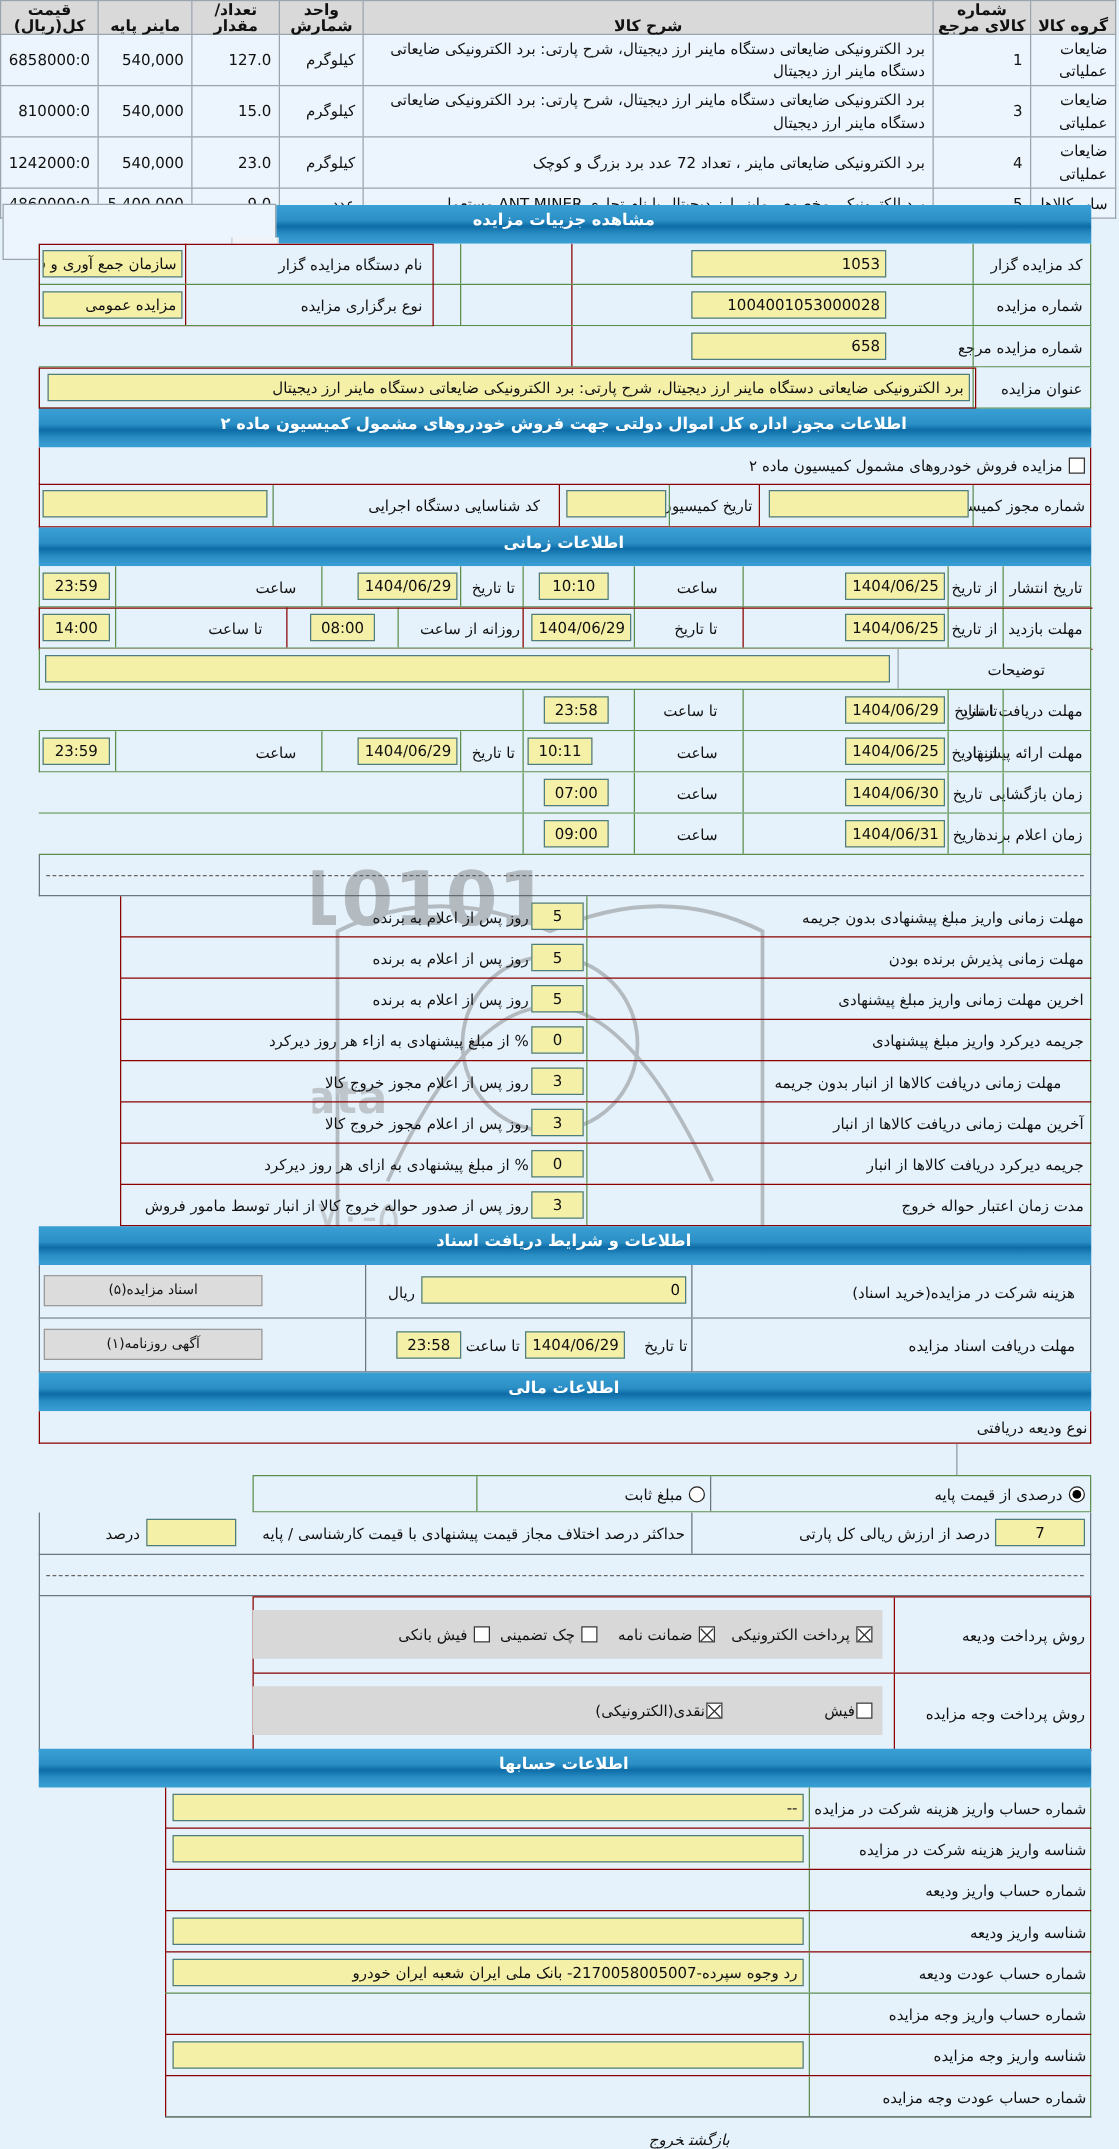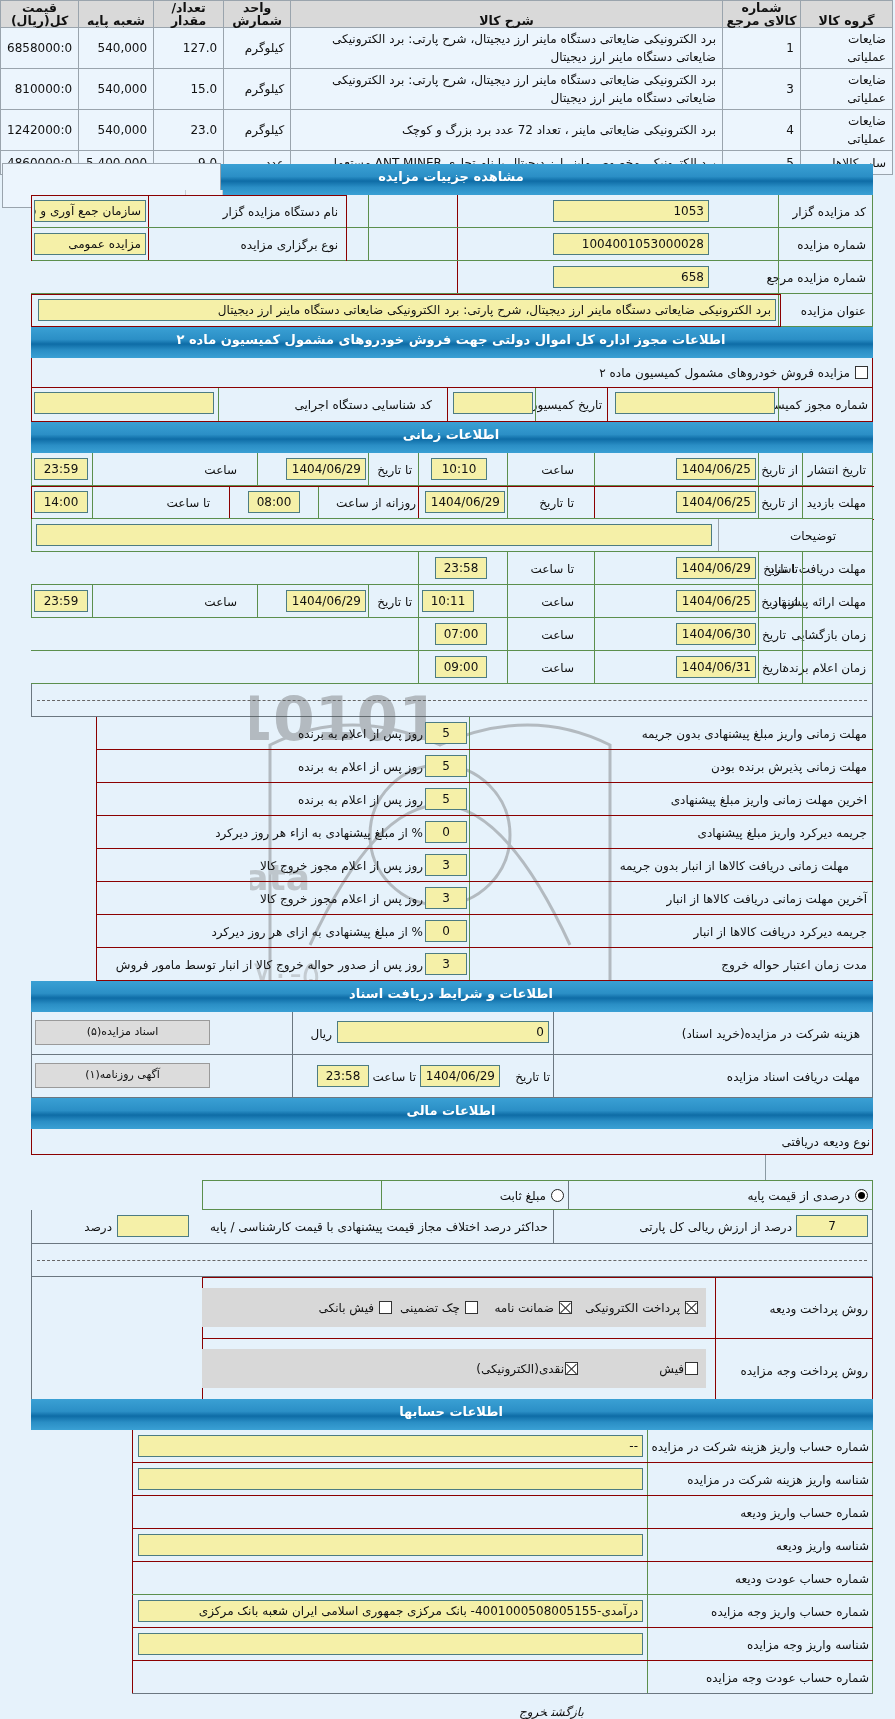--- a/index.html
+++ b/index.html
@@ -89,26 +89,26 @@
   }
   .footer-links { position: absolute; top: 1705px; left: 515px; font-size: 12px; font-style: italic; }
   .footer-links span { margin-left: 4px; }
 </style>
 </head>
 <body>
 
 <table class="items">
   <thead>
     <tr>
-      <th style="width:92px">گروه کالا</th>
+      <th style="width:68px">گروه کالا</th>
       <th style="width:78px">شماره کالای مرجع</th>
       <th>شرح کالا</th>
       <th style="width:67px">واحد شمارش</th>
       <th style="width:70px">تعداد/مقدار</th>
-      <th style="width:75px">شعبه پایه</th>
+      <th style="width:75px">ماینر پایه</th>
       <th style="width:72px">قیمت کل(ریال)</th>
     </tr>
   </thead>
   <tbody>
     <tr style="height:41px">
       <td>ضایعات عملیاتی</td>
       <td>1</td>
       <td>برد الکترونیکی ضایعاتی دستگاه ماینر ارز دیجیتال، شرح پارتی: برد الکترونیکی ضایعاتی دستگاه ماینر ارز دیجیتال</td>
       <td>کیلوگرم</td>
       <td class="num">127.0</td>
@@ -466,25 +466,25 @@
   <div class="cell" style="right:225px;width:0"></div>
 </div>
 <div class="abs" style="left:132px;top:1529px;width:741px;height:33px;border-bottom:1px solid #8b0000">
   <div class="lbl" style="right:4px;top:9px">شناسه واریز ودیعه</div>
   <div class="cell" style="right:225px;width:0"></div>
   <div class="fld" style="right:230px;top:5px;width:505px"></div>
 </div>
 <div class="abs" style="left:132px;top:1562px;width:741px;height:33px;border-bottom:1px solid #5b8f4d">
   <div class="lbl" style="right:4px;top:9px">شماره حساب عودت ودیعه</div>
   <div class="cell" style="right:225px;width:0"></div>
+  <div class="fld" style="right:230px;top:5px;width:505px">رد وجوه سپرده-2170058005007- بانک ملی ایران شعبه ایران خودرو</div>
 </div>
 <div class="abs" style="left:132px;top:1595px;width:741px;height:33px;border-bottom:1px solid #8b0000">
   <div class="lbl" style="right:4px;top:9px">شماره حساب واریز وجه مزایده</div>
   <div class="cell" style="right:225px;width:0"></div>
-  <div class="fld" style="right:230px;top:5px;width:505px">درآمدی-4001000508005155- بانک مرکزی جمهوری اسلامی ایران شعبه بانک مرکزی</div>
 </div>
 <div class="abs" style="left:132px;top:1628px;width:741px;height:33px;border-bottom:1px solid #8b0000">
   <div class="lbl" style="right:4px;top:9px">شناسه واریز وجه مزایده</div>
   <div class="cell" style="right:225px;width:0"></div>
   <div class="fld" style="right:230px;top:5px;width:505px"></div>
 </div>
 <div class="abs" style="left:132px;top:1661px;width:741px;height:33px;border-bottom:1px solid #6b7780">
   <div class="lbl" style="right:4px;top:9px">شماره حساب عودت وجه مزایده</div>
   <div class="cell" style="right:225px;width:0"></div>
 </div>

